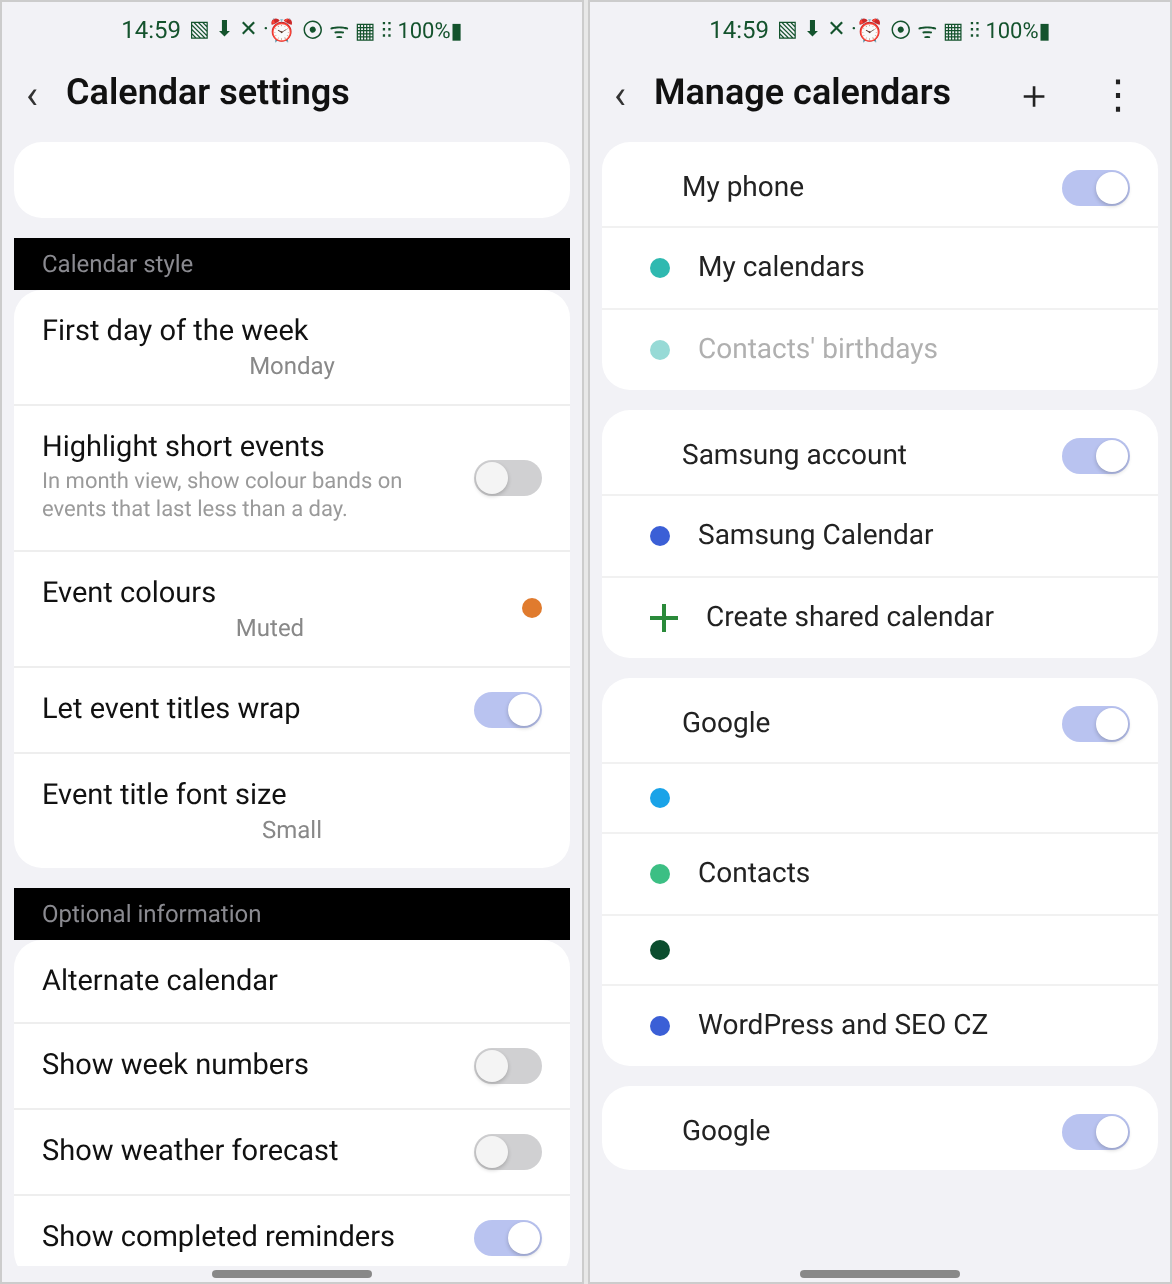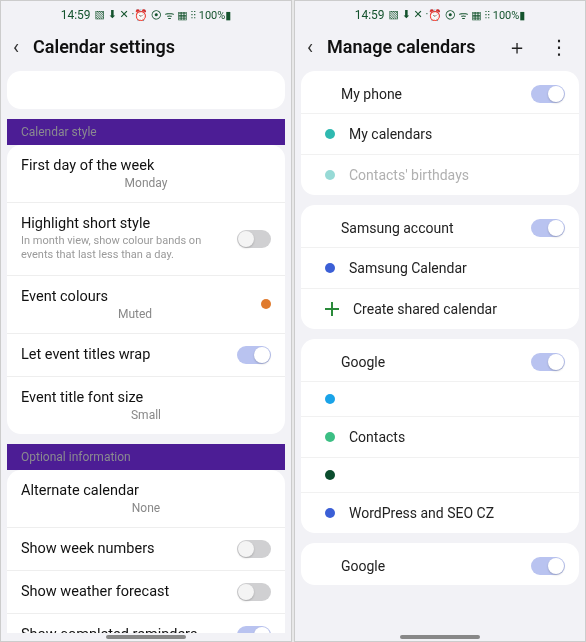--- a/index.html
+++ b/index.html
@@ -67,21 +67,21 @@
     background: #fff;
     border-radius: 14px;
     margin-bottom: 10px;
     overflow: hidden;
   }
   .card.blank { height: 38px; }
   .section-header {
     font-size: 12px;
     color: #8a8a90;
     padding: 6px 14px 6px;
-    background: #4c1d95;
+    background: #000000;
   }
   .row {
     display: flex;
     align-items: center;
     padding: 12px 14px;
     border-bottom: 1px solid #eee;
     gap: 12px;
   }
   .row:last-child { border-bottom: none; }
   .row .text { flex: 1; }
@@ -204,21 +204,21 @@
     <div class="section-header">Calendar style</div>
     <div class="card">
       <div class="row">
         <div class="text">
           <div class="primary">First day of the week</div>
           <div class="secondary">Monday</div>
         </div>
       </div>
       <div class="row">
         <div class="text">
-          <div class="primary">Highlight short style</div>
+          <div class="primary">Highlight short events</div>
           <div class="desc">In month view, show colour bands on events that last less than a day.</div>
         </div>
         <div class="toggle off">
             <div class="knob"></div>
           </div>
       </div>
       <div class="row">
         <div class="text">
           <div class="primary">Event colours</div>
           <div class="secondary">Muted</div>
@@ -239,21 +239,20 @@
           <div class="secondary">Small</div>
         </div>
       </div>
     </div>
 
     <div class="section-header">Optional information</div>
     <div class="card">
       <div class="row">
         <div class="text">
           <div class="primary">Alternate calendar</div>
-          <div class="secondary">None</div>
         </div>
       </div>
       <div class="row">
         <div class="text">
             <div class="primary">Show week numbers</div>
           </div>
         <div class="toggle off">
             <div class="knob"></div>
           </div>
       </div>

